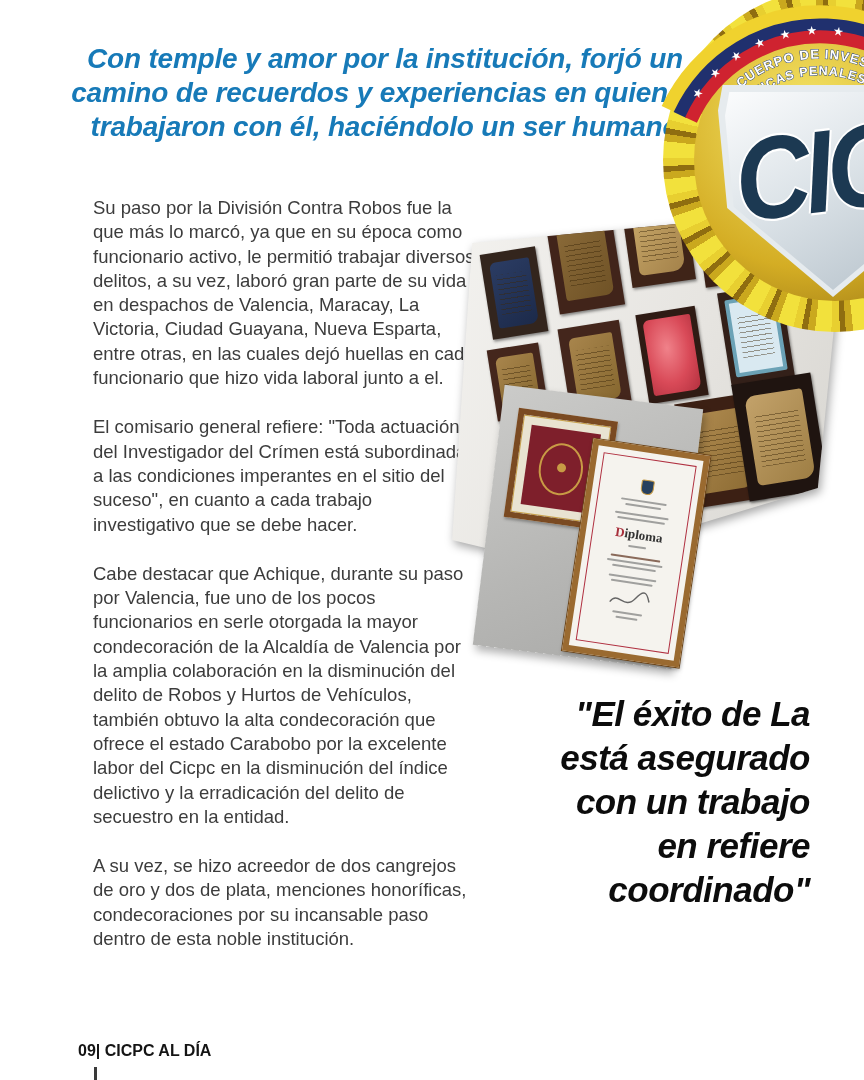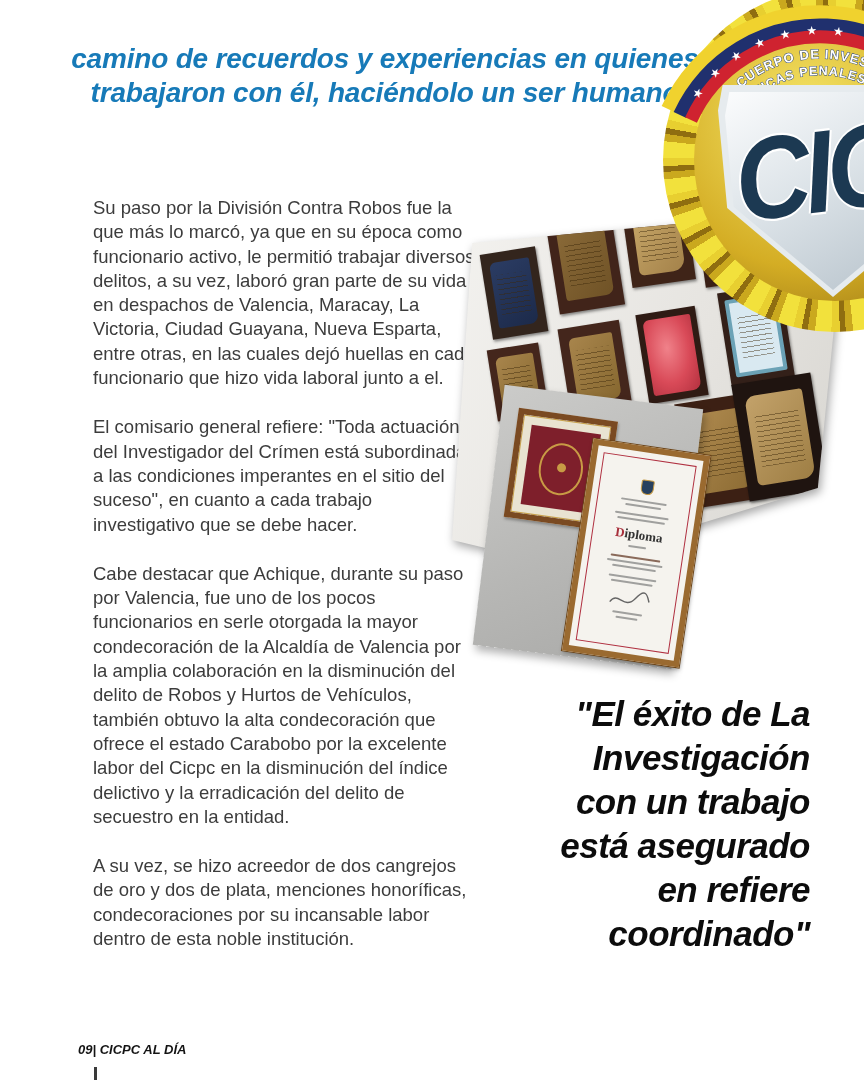--- a/index.html
+++ b/index.html
@@ -66,38 +66,39 @@
   .shield-in{position:absolute;inset:7px;background:linear-gradient(150deg,#fbfcfd 0%,#dce3e8 45%,#b3bfc8 100%);
     clip-path:polygon(2% 0%,98% 0%,100% 12%,96% 58%,50% 100%,4% 58%,0% 12%);}
   .shield-letters{position:absolute;left:10px;top:28px;font-weight:bold;font-style:italic;
     font-size:104px;line-height:1;color:#1c3952;letter-spacing:-6px;
     transform:rotate(-7deg) scaleY(1.12);
     text-shadow:2px 0 0 #fff,-2px 0 0 #fff,0 2px 0 #fff,0 -2px 0 #fff;}
   
   .pull-quote{position:absolute;right:54px;top:692px;width:340px;margin:0;text-align:right;
     color:#0c0c0c;font-weight:bold;font-style:italic;font-size:35px;line-height:44px;letter-spacing:-0.5px;}
   
-  .footer-label{position:absolute;left:78px;top:1042px;font-size:13px;font-weight:bold;color:#141414;font-style:italic;}
+  .footer-label{position:absolute;left:78px;top:1042px;font-size:16px;font-weight:bold;color:#141414;}
   .footer-tick{position:absolute;left:94px;top:1067px;width:3px;height:13px;background:#3a3a3a;}
 </style>
 </head>
 <body>
 
 <div class="page">
 
   <header class="headline">
+    <div>Con temple y amor por la institución, forjó un</div>
     <div>camino de recuerdos y experiencias en quienes</div>
     <div>trabajaron con él, haciéndolo un ser humano</div>
   </header>
 
   <section class="article">
     <p>Su paso por la División Contra Robos fue la que más lo marcó, ya que en su época como funcionario activo, le permitió trabajar diversos delitos, a su vez, laboró gran parte de su vida en despachos de Valencia, Maracay, La Victoria, Ciudad Guayana, Nueva Esparta, entre otras, en las cuales dejó huellas en cada funcionario que hizo vida laboral junto a el.</p>
     <p>El comisario general refiere: "Toda actuación del Investigador del Crímen está subordinada a las condiciones imperantes en el sitio del suceso", en cuanto a cada trabajo investigativo que se debe hacer.</p>
     <p>Cabe destacar que Achique, durante su paso por Valencia, fue uno de los pocos funcionarios en serle otorgada la mayor condecoración de la Alcaldía de Valencia por la amplia colaboración en la disminución del delito de Robos y Hurtos de Vehículos, también obtuvo la alta condecoración que ofrece el estado Carabobo por la excelente labor del Cicpc en la disminución del índice delictivo y la erradicación del delito de secuestro en la entidad.</p>
-    <p>A su vez, se hizo acreedor de dos cangrejos de oro y dos de plata, menciones honoríficas, condecoraciones por su incansable labor dentro de esta noble institución.</p>
+    <p>A su vez, se hizo acreedor de dos cangrejos de oro y dos de plata, menciones honoríficas, condecoraciones por su incansable paso dentro de esta noble institución.</p>
   </section>
 
   <div class="photo-wall">
     <div class="wall-clip">
       <div class="wall-bg"></div>
       <div class="ceiling"></div>
       <div class="plq" style="left:38px;top:62px;width:56px;height:86px;transform:rotate(-9deg);background:#33251d;">
         <div class="plate" style="background:linear-gradient(150deg,#2b3c63,#1c2a4a);"></div>
       </div>
       <div class="plq" style="left:104px;top:26px;width:66px;height:96px;transform:rotate(-9deg);background:#41241a;">
@@ -185,23 +186,22 @@
           </svg>
           <div class="tline" style="width:40%;"></div>
           <div class="tline" style="width:30%;"></div>
         </div>
       </div>
     </div>
   </div>
 
   <blockquote class="pull-quote">
     <div>"El éxito de La</div>
-    <div>Investigación</div>
+    <div>está asegurado</div>
     <div>con un trabajo</div>
-    <div>está asegurado</div>
     <div>en refiere</div>
     <div>coordinado"</div>
   </blockquote>
 
   <div class="footer-label">09| CICPC AL DÍA</div>
   <div class="footer-tick"></div>
 
 </div>
 
 </body></html>

